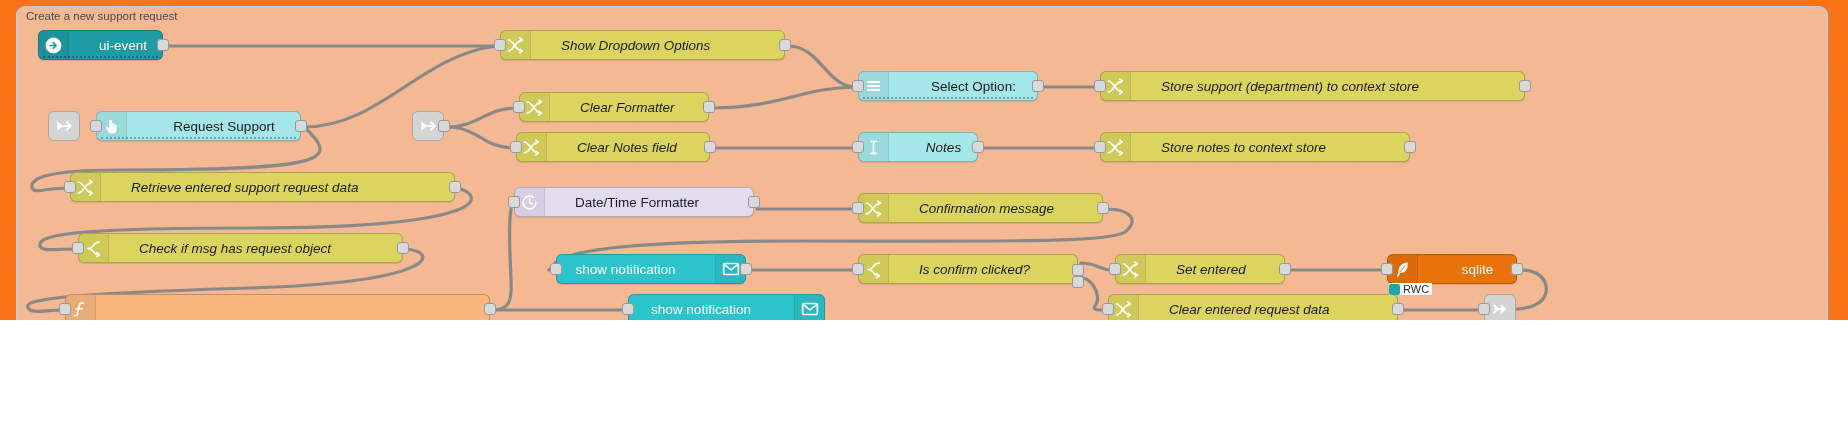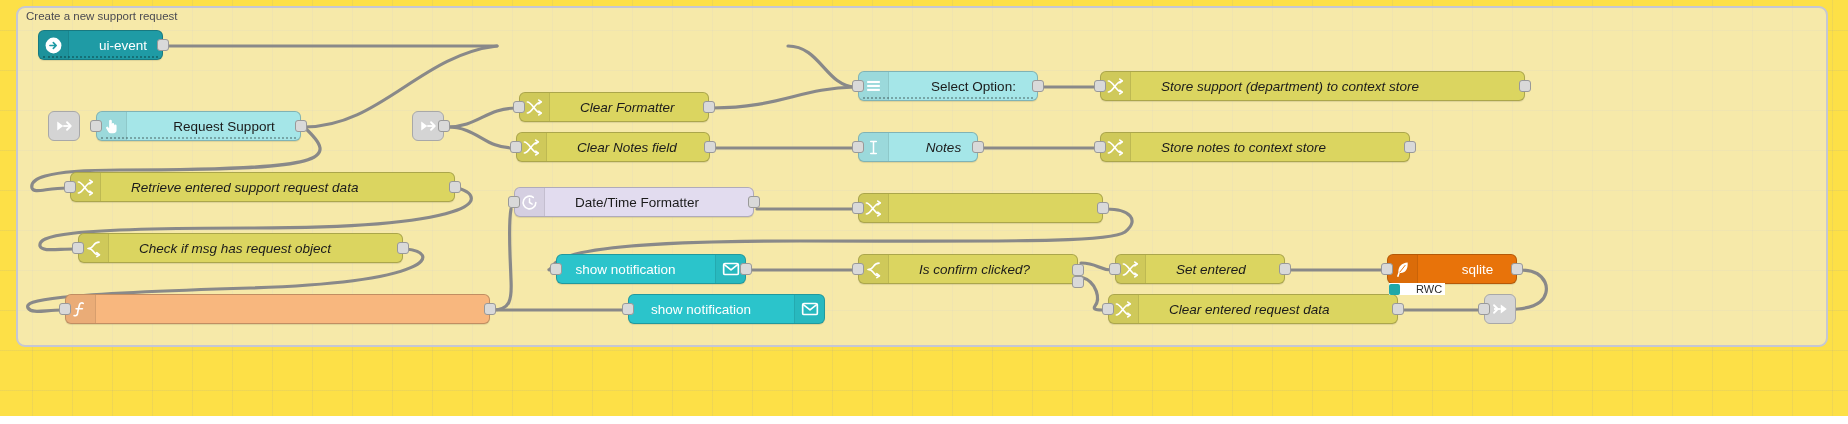--- a/index.html
+++ b/index.html
@@ -4,22 +4,22 @@
 <style>
   * { box-sizing: border-box; }
   html, body {
     margin: 0; padding: 0;
     background: #fff;
     font-family: "Liberation Sans", sans-serif;
   }
   #canvas {
     position: relative;
     width: 1848px;
-    height: 416px;
-    background: #fde047;
+    height: 320px;
+    background: #f97316;
     overflow: hidden;
   }
   
   #grid {
     position: absolute;
     left: 0; top: 0; right: 0; bottom: 0;
     background-image:
       linear-gradient(to right, rgba(150,150,175,0.13) 1px, transparent 1px),
       linear-gradient(to bottom, rgba(150,150,175,0.13) 1px, transparent 1px);
     background-size: 40px 40px;
@@ -132,21 +132,21 @@
     border: 1px solid #a8a8a8;
     border-radius: 6px;
     display: flex; align-items: center; justify-content: center;
   }
   .linknode svg { width: 18px; height: 18px; }
 
   .rwc-badge {
     position: absolute;
     display: flex;
     align-items: center;
-    gap: 16px;
+    gap: 3px;
     background: #ffffff;
     padding: 0 3px 0 0;
     font-size: 11px;
     color: #2b2b2b;
     z-index: 8;
   }
   .rwc-swatch {
     width: 11px; height: 11px;
     background: #20a8a8;
     border-radius: 2px;
@@ -247,20 +247,34 @@
           <circle cx="12" cy="12" r="10" fill="#fff"></circle>
           <path d="M7.5 12 L15 12 M11.8 8.4 L15.4 12 L11.8 15.6" stroke="#1f9ba5" stroke-width="2.1" fill="none" stroke-linecap="round" stroke-linejoin="round"></path>
         </svg>
       </div>
       <div class="lbl">ui-event</div>
     </div>
     <div class="dashed-underline"></div>
     <div class="port outp"></div>
   </div>
 
+  <div class="node c-yellow italic" style="left:500px; top:30px; width:285px;">
+    <div class="nbody">
+      <div class="iconbox">
+        <svg class="glyph" width="19" height="19" viewBox="0 0 24 24">
+          <path d="M3 5 C9 5 13 19 20 19 M3 19 C9 19 13 5 20 5" stroke="#fff" stroke-width="2.1" fill="none" stroke-linecap="round"></path>
+          <path d="M17.4 2.6 L20.6 5 L17.4 7.4" stroke="#fff" stroke-width="2" fill="none" stroke-linecap="round" stroke-linejoin="round"></path>
+          <path d="M17.4 16.6 L20.6 19 L17.4 21.4" stroke="#fff" stroke-width="2" fill="none" stroke-linecap="round" stroke-linejoin="round"></path>
+        </svg>
+      </div>
+      <div class="lbl">Show Dropdown Options</div>
+    </div>
+    <div class="port inp"></div>
+    <div class="port outp"></div>
+  </div>
 
   <div class="node c-lightblue" style="left:858px; top:71px; width:180px;">
     <div class="nbody">
       <div class="iconbox">
         <svg class="glyph" width="19" height="19" viewBox="0 0 24 24">
           <rect x="4" y="5" width="16" height="2.6" fill="#fff"></rect>
           <rect x="4" y="10" width="16" height="2.6" fill="#fff"></rect>
           <rect x="4" y="15" width="16" height="2.6" fill="#fff"></rect>
         </svg>
       </div>
@@ -403,20 +417,21 @@
 
   <div class="node c-yellow italic" style="left:858px; top:193px; width:245px;">
     <div class="nbody">
       <div class="iconbox">
         <svg class="glyph" width="19" height="19" viewBox="0 0 24 24">
           <path d="M3 5 C9 5 13 19 20 19 M3 19 C9 19 13 5 20 5" stroke="#fff" stroke-width="2.1" fill="none" stroke-linecap="round"></path>
           <path d="M17.4 2.6 L20.6 5 L17.4 7.4" stroke="#fff" stroke-width="2" fill="none" stroke-linecap="round" stroke-linejoin="round"></path>
           <path d="M17.4 16.6 L20.6 19 L17.4 21.4" stroke="#fff" stroke-width="2" fill="none" stroke-linecap="round" stroke-linejoin="round"></path>
         </svg>
       </div>
+      <div class="lbl">Confirmation message</div>
     </div>
     <div class="port inp"></div>
     <div class="port outp"></div>
   </div>
 
   <div class="node c-orange italic" style="left:65px; top:294px; width:425px;">
     <div class="nbody">
       <div class="iconbox">
         <svg class="glyph" width="19" height="19" viewBox="0 0 24 24">
           <path d="M15.5 4.2 a3.2 3.2 0 0 0 -4.6 1.2 L9.4 11 M6.4 11 L14.4 11" stroke="#fff" stroke-width="2.1" fill="none" stroke-linecap="round"></path>

